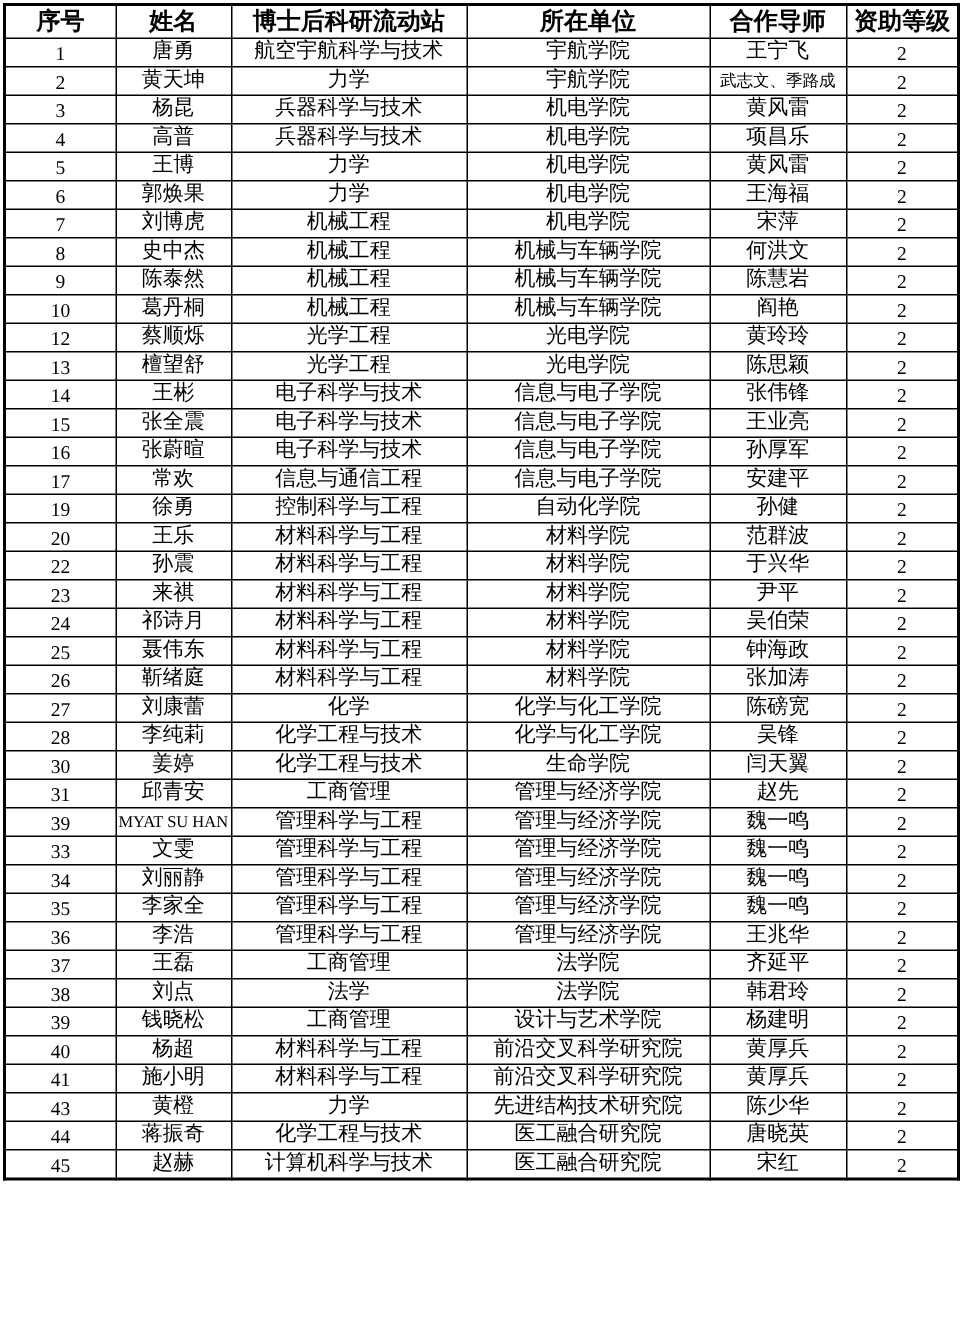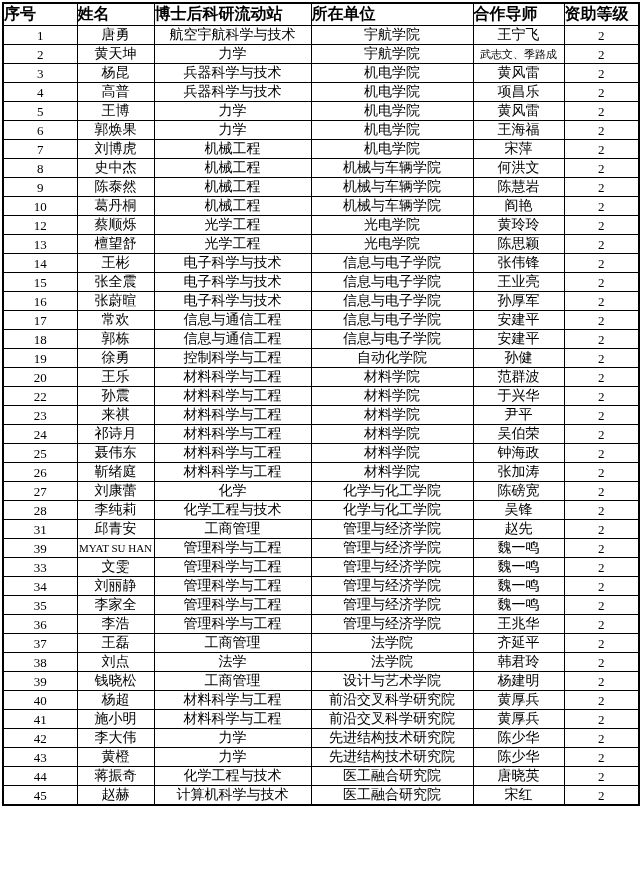--- a/index.html
+++ b/index.html
@@ -21,21 +21,21 @@
   table.roster col.c1{width:77px;}
   table.roster col.c2{width:157px;}
   table.roster col.c3{width:162px;}
   table.roster col.c4{width:91px;}
   table.roster col.c5{width:75px;}
   table.roster th{
     border:1px solid #000000;
     height:21px;
     font-size:16px;
     font-weight:bold;
-    text-align:left;
+    text-align:center;
     vertical-align:middle;
     padding:0;
     white-space:nowrap;
     overflow:hidden;
   }
   table.roster td{
     border:1px solid #000000;
     height:18px;
     font-size:14px;
     text-align:center;
@@ -194,28 +194,20 @@
         </tr>
         <tr>
           <td class="num">17</td>
           <td>常欢</td>
           <td>信息与通信工程</td>
           <td>信息与电子学院</td>
           <td>安建平</td>
           <td class="num">2</td>
         </tr>
         <tr>
-          <td class="num">18</td>
-          <td>郭栋</td>
-          <td>信息与通信工程</td>
-          <td>信息与电子学院</td>
-          <td>安建平</td>
-          <td class="num">2</td>
-        </tr>
-        <tr>
           <td class="num">19</td>
           <td>徐勇</td>
           <td>控制科学与工程</td>
           <td>自动化学院</td>
           <td>孙健</td>
           <td class="num">2</td>
         </tr>
         <tr>
           <td class="num">20</td>
           <td>王乐</td>
@@ -274,20 +266,28 @@
         </tr>
         <tr>
           <td class="num">28</td>
           <td>李纯莉</td>
           <td>化学工程与技术</td>
           <td>化学与化工学院</td>
           <td>吴锋</td>
           <td class="num">2</td>
         </tr>
         <tr>
+          <td class="num">30</td>
+          <td>姜婷</td>
+          <td>化学工程与技术</td>
+          <td>生命学院</td>
+          <td>闫天翼</td>
+          <td class="num">2</td>
+        </tr>
+        <tr>
           <td class="num">31</td>
           <td>邱青安</td>
           <td>工商管理</td>
           <td>管理与经济学院</td>
           <td>赵先</td>
           <td class="num">2</td>
         </tr>
         <tr>
           <td class="num">39</td>
           <td class="small">MYAT SU HAN</td>
@@ -362,28 +362,20 @@
         </tr>
         <tr>
           <td class="num">41</td>
           <td>施小明</td>
           <td>材料科学与工程</td>
           <td>前沿交叉科学研究院</td>
           <td>黄厚兵</td>
           <td class="num">2</td>
         </tr>
         <tr>
-          <td class="num">42</td>
-          <td>李大伟</td>
-          <td>力学</td>
-          <td>先进结构技术研究院</td>
-          <td>陈少华</td>
-          <td class="num">2</td>
-        </tr>
-        <tr>
           <td class="num">43</td>
           <td>黄橙</td>
           <td>力学</td>
           <td>先进结构技术研究院</td>
           <td>陈少华</td>
           <td class="num">2</td>
         </tr>
         <tr>
           <td class="num">44</td>
           <td>蒋振奇</td>

